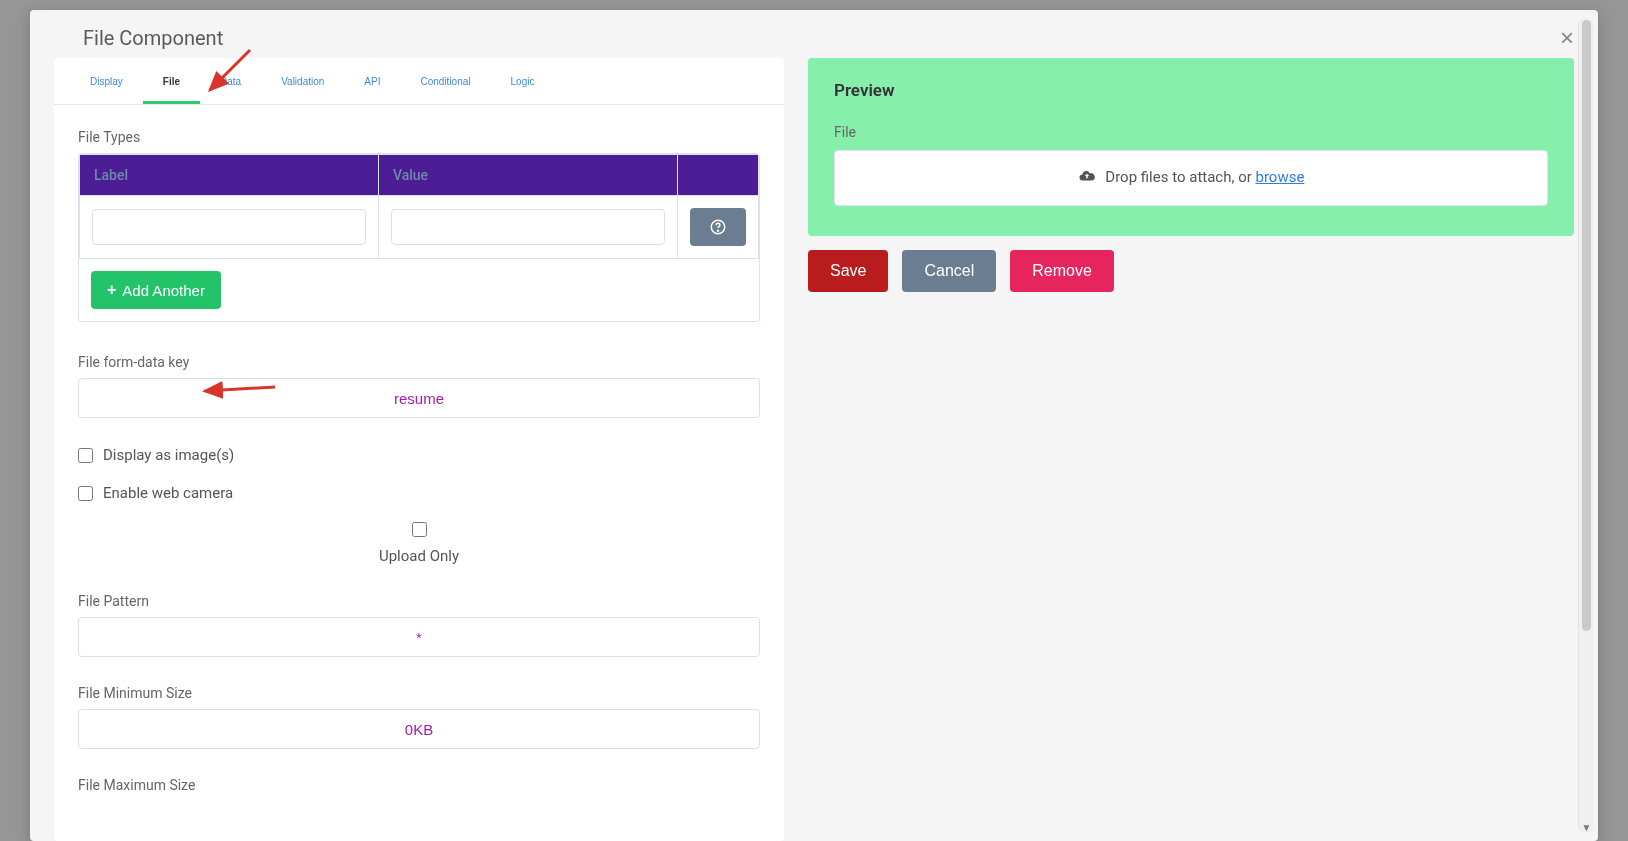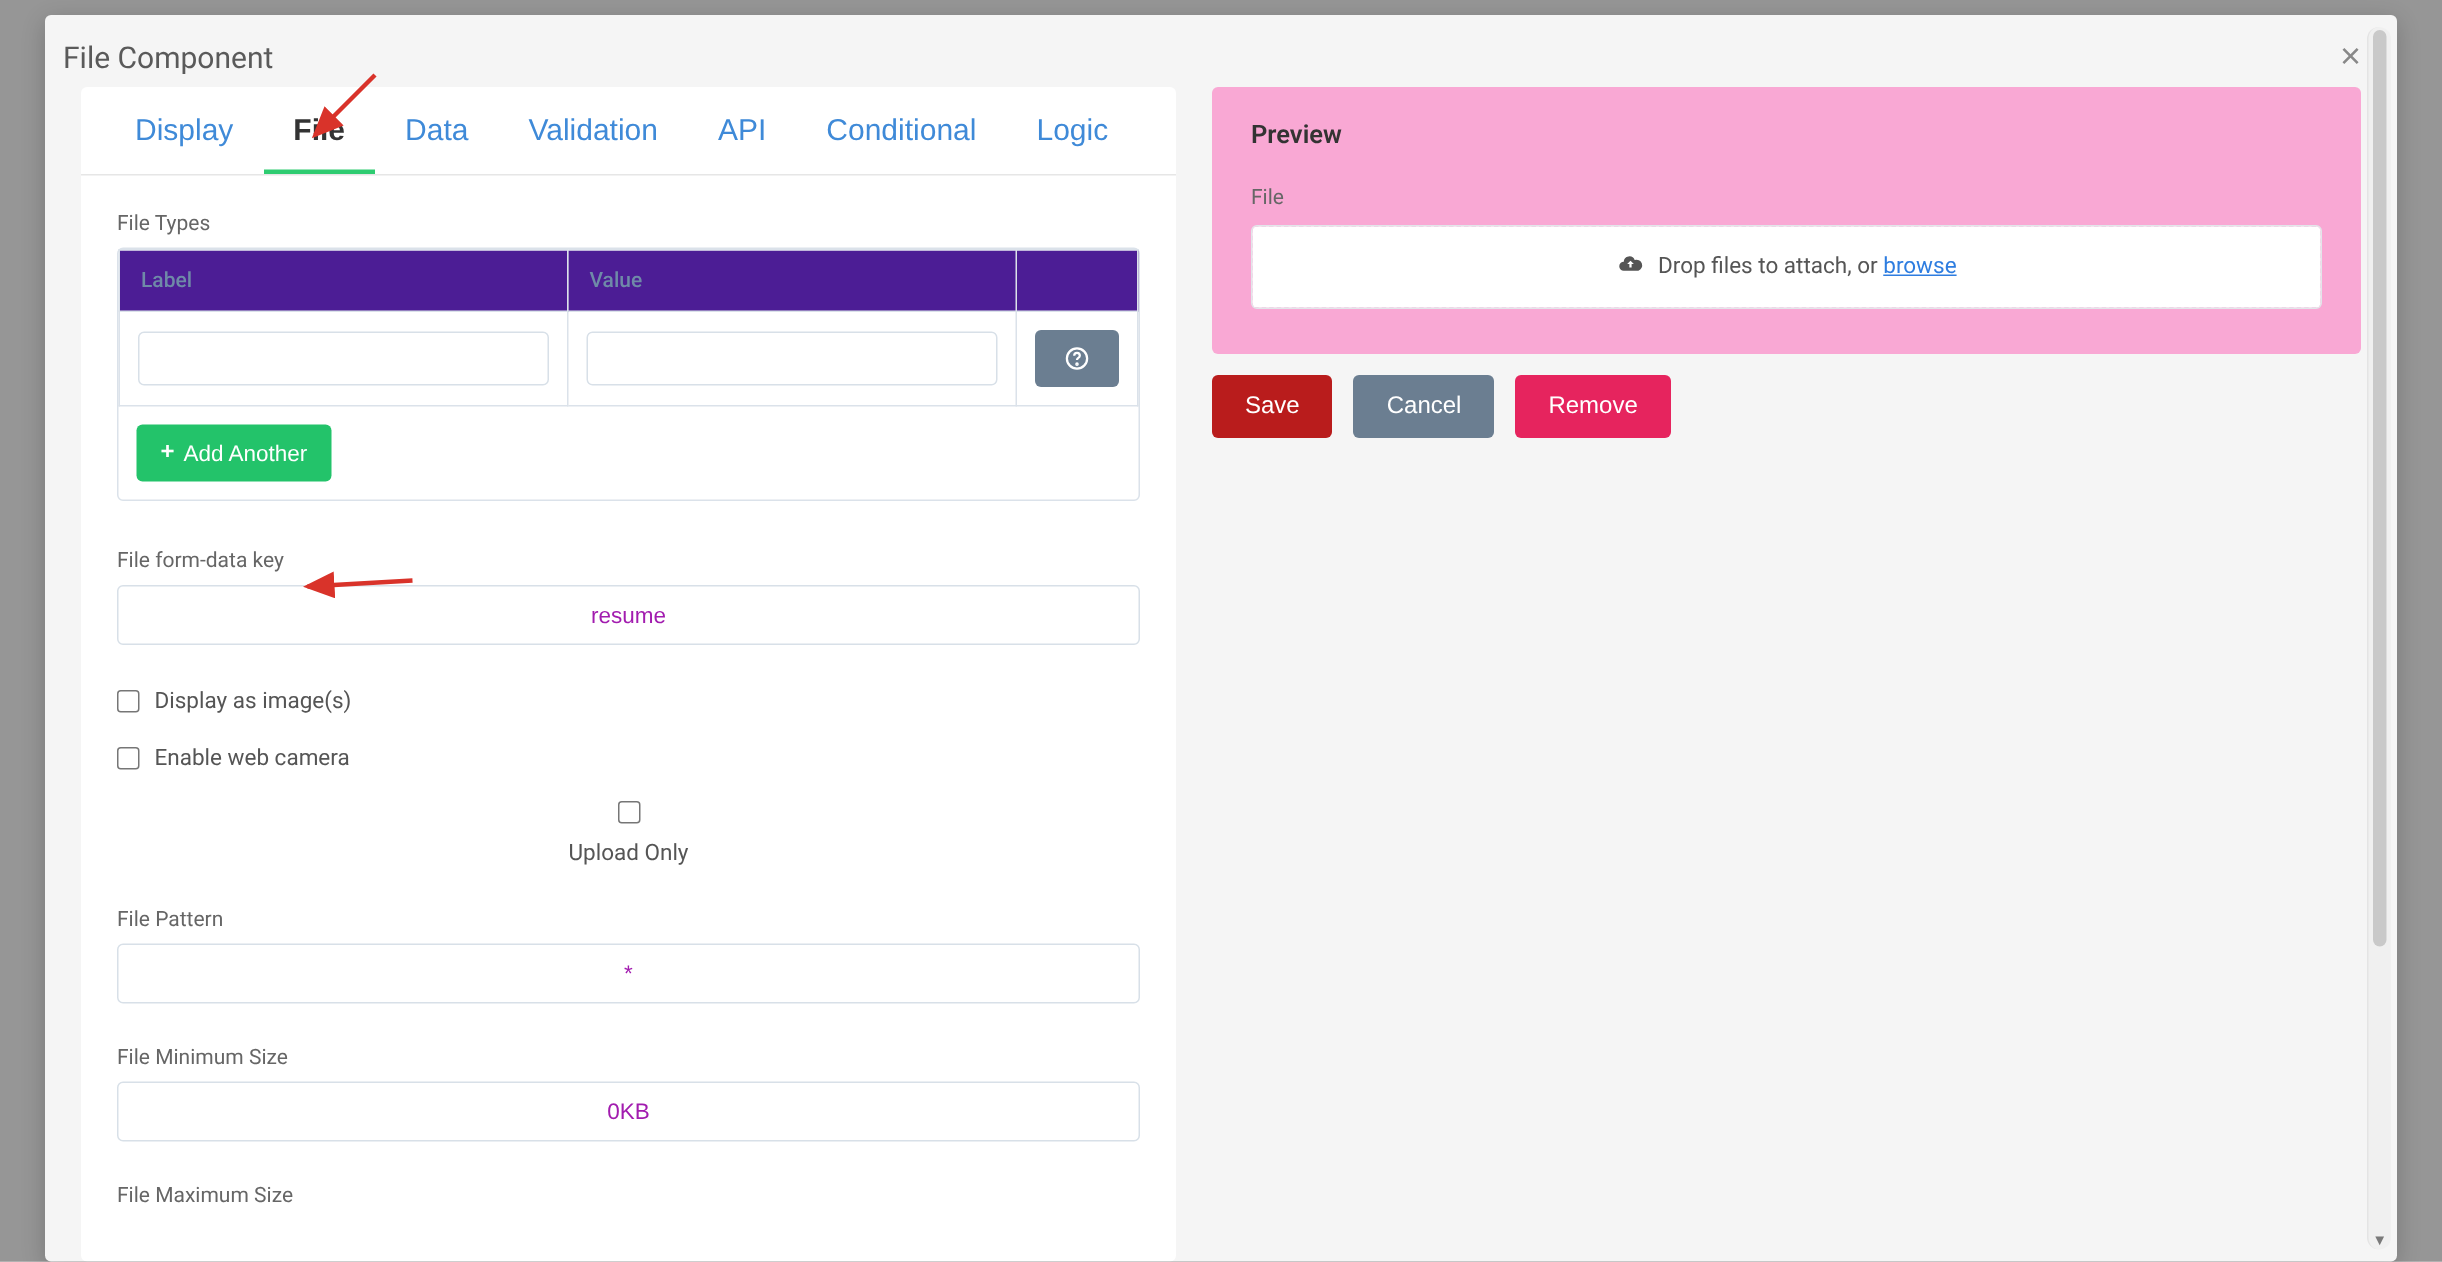--- a/index.html
+++ b/index.html
@@ -11,20 +11,21 @@
     background: #f5f5f5;
     border-radius: 4px;
     box-shadow: 0 4px 16px rgba(0,0,0,0.2);
     display: flex; flex-direction: column;
     overflow: hidden;
   }
   .modal-header {
     padding: 16px 24px 8px 12px;
     display: flex; justify-content: space-between; align-items: center;
     color: #555;
+    margin-left: 41px;
   }
   .modal-title { font-size: 20px; font-weight: 400; color: #5a5a5a; }
   .close-btn { font-size: 24px; color: #888; cursor: pointer; background: none; border: none; line-height: 1; font-weight: 300; }
   .modal-body {
     flex: 1;
     display: flex;
     gap: 24px;
     padding: 0 24px 0 24px;
     overflow: hidden;
   }
@@ -35,21 +36,21 @@
     display: flex; flex-direction: column;
     overflow: hidden;
   }
   .tabs {
     display: flex;
     border-bottom: 1px solid #e6e6e6;
     padding: 0 16px;
   }
   .tab {
     padding: 18px 20px 14px 20px;
-    font-size: 20px;
+    font-size: 10px;
     color: #3f8ad8;
     cursor: pointer;
     border-bottom: 3px solid transparent;
     background: none; border-top: none; border-left:none; border-right:none;
   }
   .tab.active {
     color: #333;
     font-weight: 600;
     border-bottom: 3px solid #2ecc71;
   }
@@ -118,21 +119,21 @@
     color: #a21caf;
     margin-bottom: 28px;
     text-align: center;
   }
   .chk-row { display:flex; align-items:center; gap:10px; margin-bottom: 20px; font-size: 15px; color: #555; }
   .chk-row input[type="checkbox"] { width: 15px; height: 15px; }
   .section-gap { margin-bottom: 8px; }
 
   .right-panel { flex: 1; display:flex; flex-direction:column; }
   .preview-card {
-    background: #f9a8d4;
+    background: #86efac;
     border-radius: 4px;
     padding: 22px 26px 30px 26px;
   }
   .preview-title { font-size: 17px; font-weight: 600; color: #333; margin-bottom: 24px; }
   .preview-label { font-size: 14px; color: #666; margin-bottom: 10px; }
   .file-drop {
     border: 1px solid #e2e6ea;
     border-radius: 4px;
     overflow: hidden;
   }

